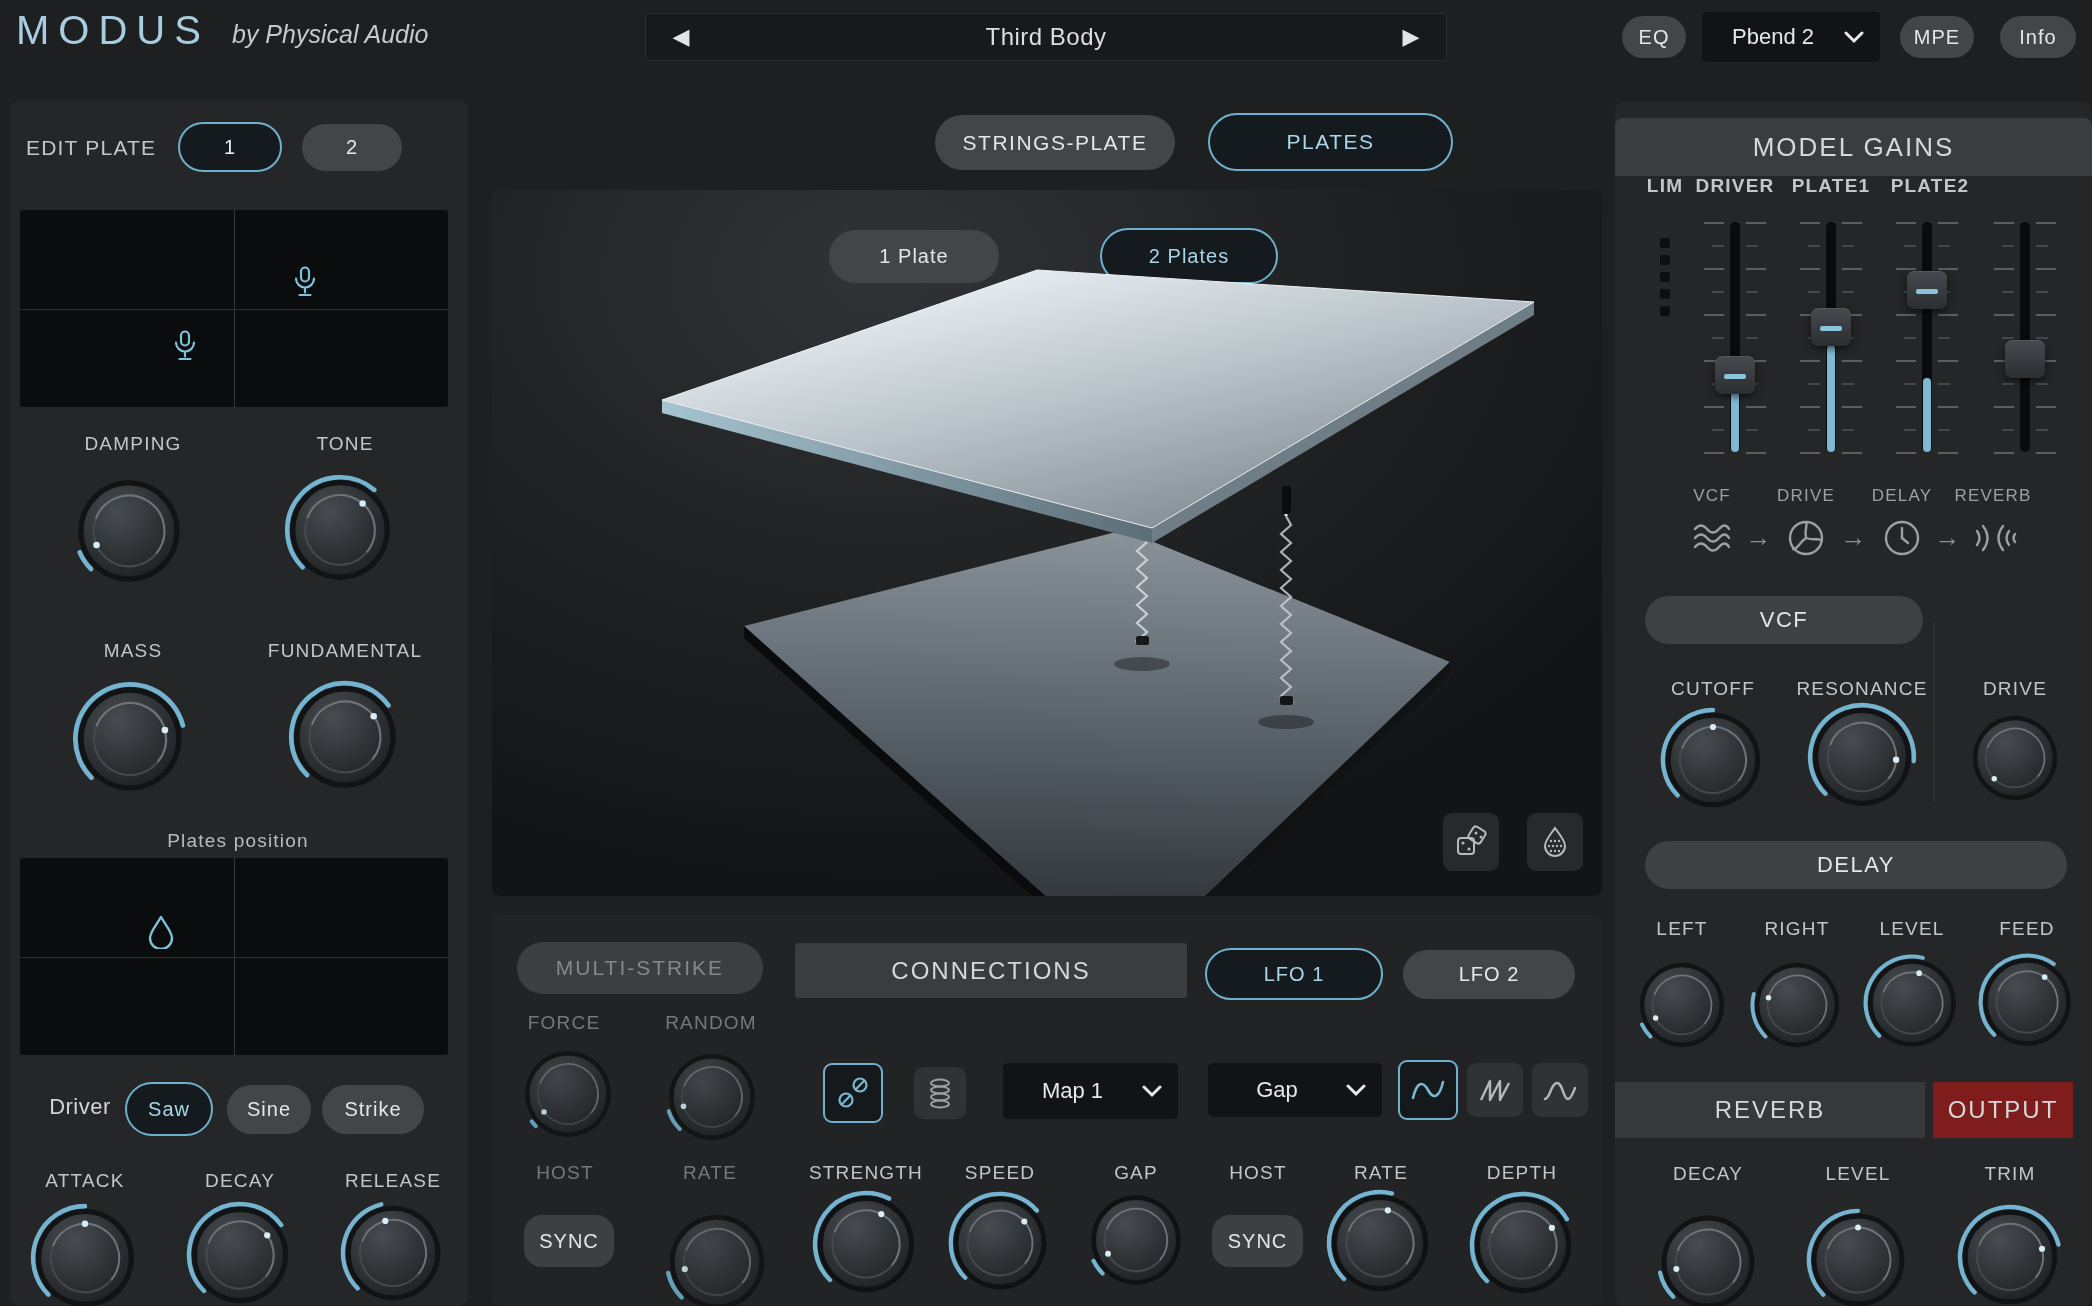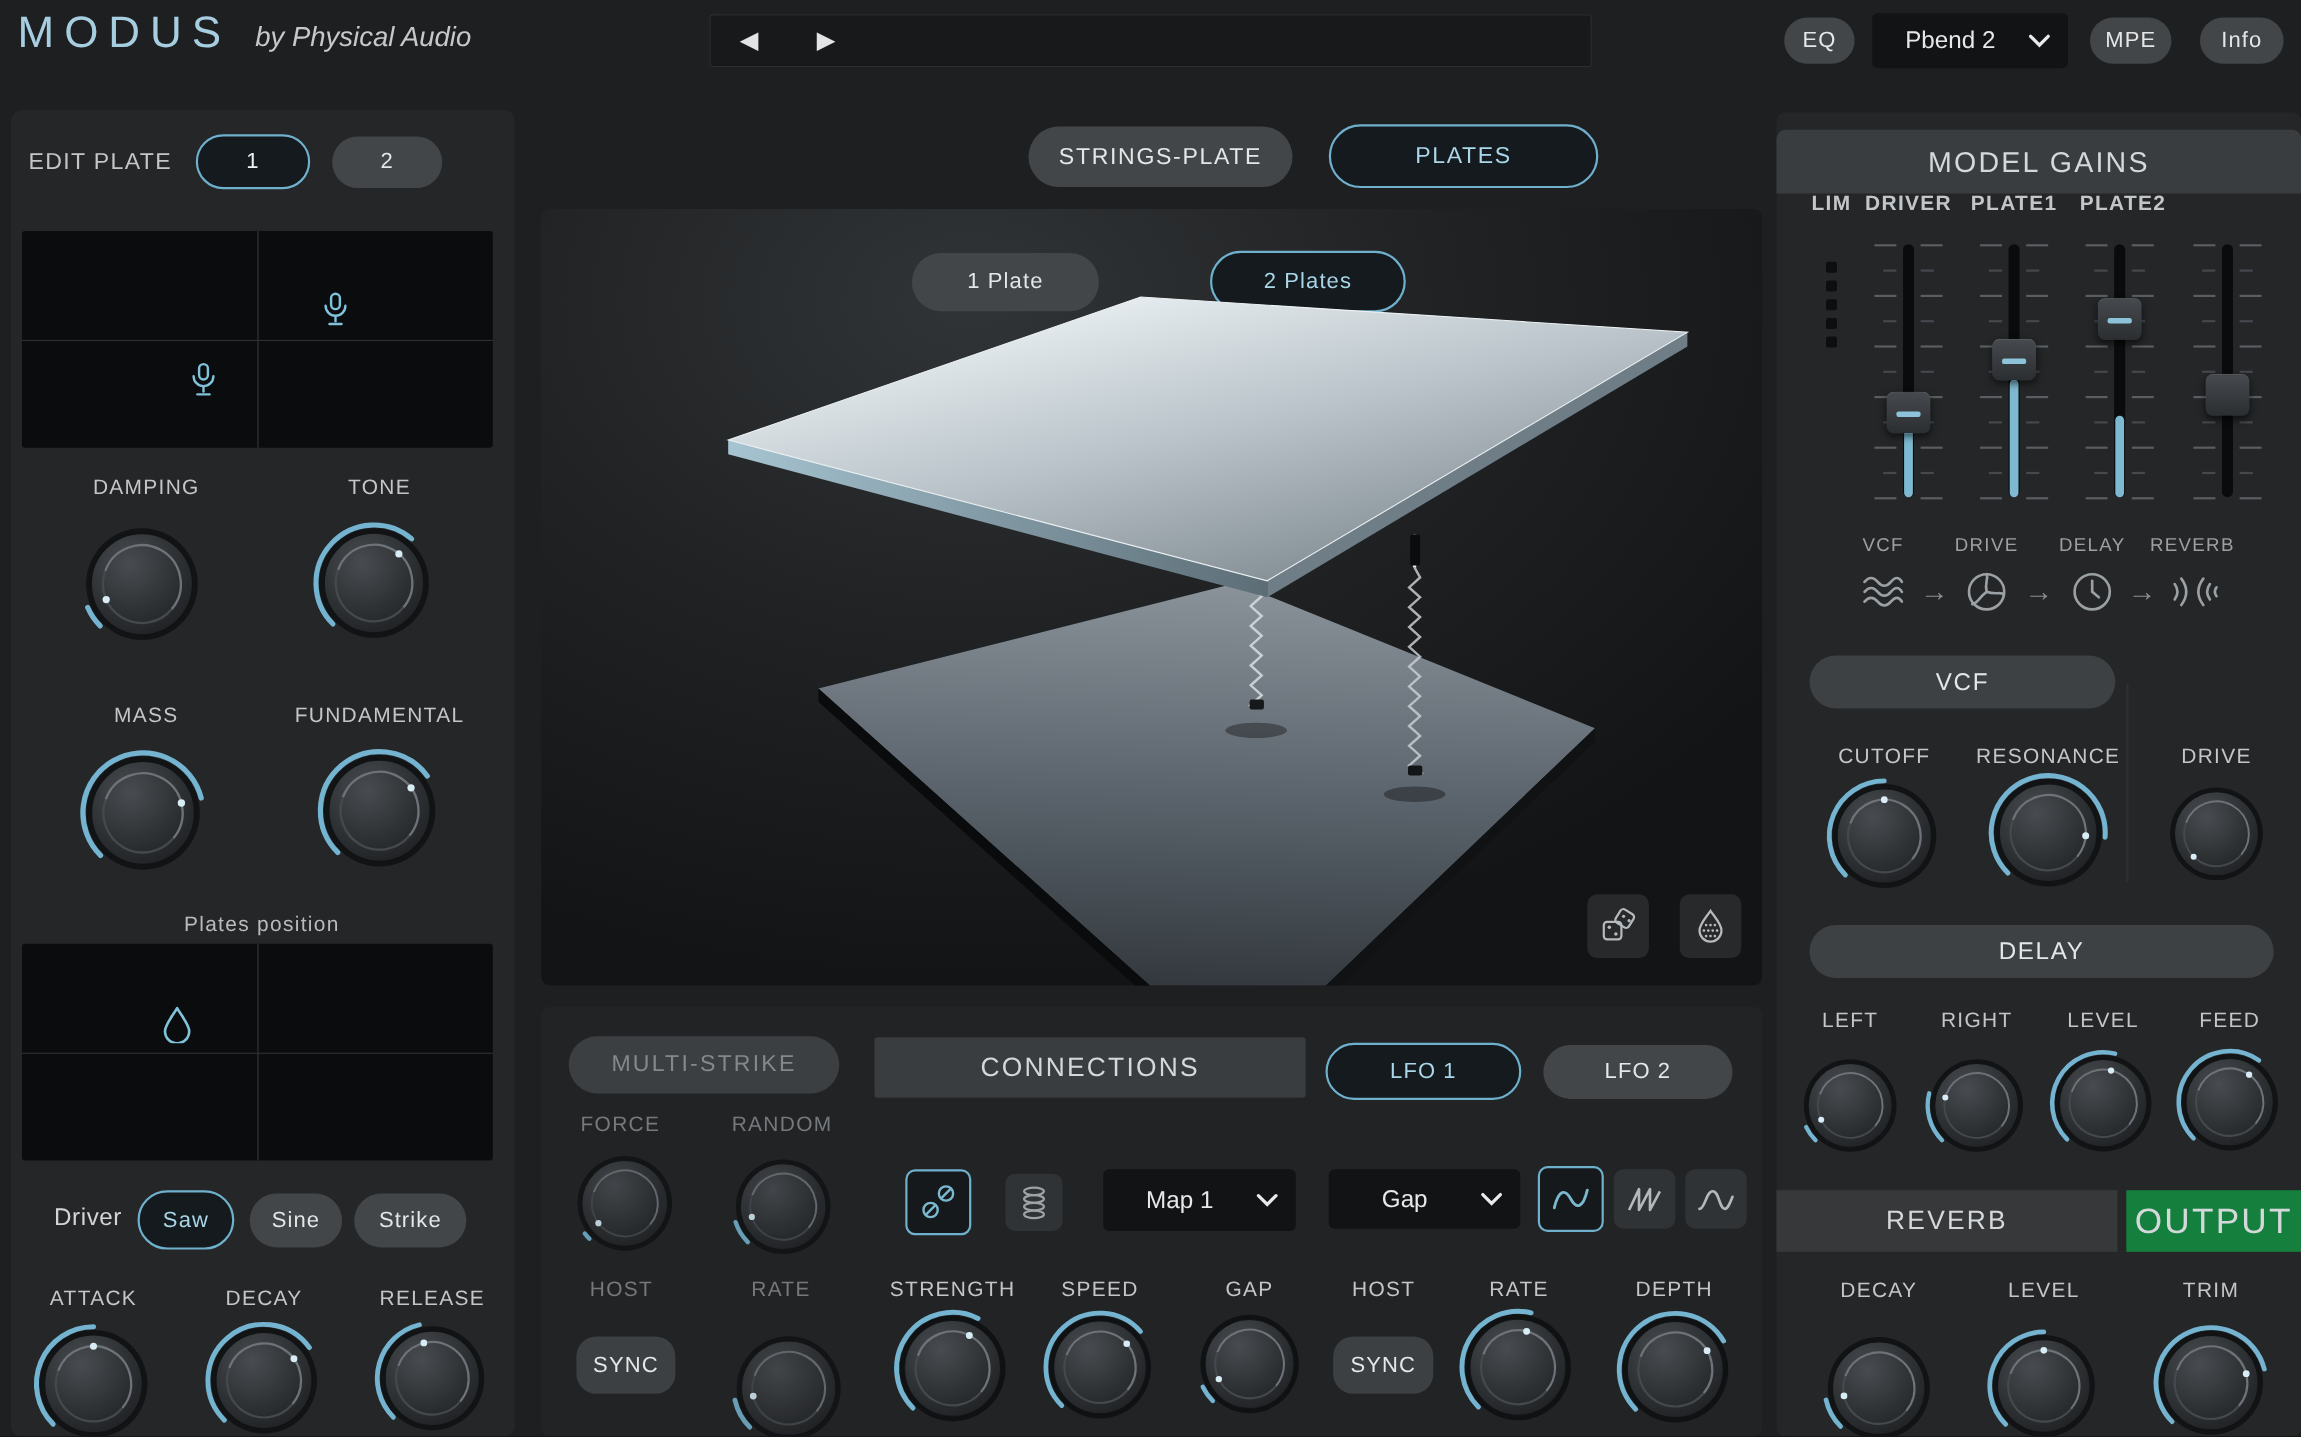--- a/index.html
+++ b/index.html
@@ -47,20 +47,21 @@
 </head>
 <body>
 
 <div id="app">
 
   <div class="logo">MODUS</div>
   <div class="logosuffix">by Physical Audio</div>
 
   <div class="presetbar">
     <div class="arrowbtn"><span>◀</span></div>
+    <div class="presettitle">Third Body</div>
     <div class="arrowbtn"><span>▶</span></div>
   </div>
 
   <div class="pill" style="left:1622px;top:16px;width:64px;height:42px;">
       <span>EQ</span>
     </div>
   <div class="select" style="left:1702px;top:12px;width:178px;height:50px;">
     <span class="val">Pbend 2</span>
     <svg width="20" height="13" viewBox="0 0 20 13">
         <polyline points="2,2 10,10 18,2" fill="none" stroke="#e8eaeb" stroke-width="3" stroke-linecap="round"></polyline>
@@ -872,21 +873,21 @@
     <circle cx="50" cy="50" r="39" fill="url(#kg21)" stroke="#121314" stroke-width="1"></circle>
     <path d="M21.81,39.74 A30,30 0 1 1 72.98,69.28" fill="none" stroke="#6d7378" stroke-width="1.8"></path>
     <path d="M72.98,69.28 A30,30 0 0 1 21.81,39.74" fill="none" stroke="#45494d" stroke-width="1.8"></path>
     <circle cx="67.3" cy="25.5" r="2.8" fill="#d8ecf5"></circle>
   </svg>
       </div>
 
     <div class="hdrbar" style="left:0;top:980px;width:310px;height:56px;font-size:24px;background:#36383a;">
         <span>REVERB</span>
       </div>
-    <div class="hdrbar" style="left:318px;top:980px;width:159px;height:56px;font-size:32px;background:#15803d;">
+    <div class="hdrbar" style="left:318px;top:980px;width:140px;height:56px;font-size:24px;background:#7f1d1d;">
         <span>OUTPUT</span>
       </div>
     <div class="label" style="left:33px;top:1061px;width:120px;">DECAY</div>
     <div class="label" style="left:183px;top:1061px;width:120px;">LEVEL</div>
     <div class="label" style="left:335px;top:1061px;width:120px;">TRIM</div>
     <div class="knob" style="left:39px;top:1106px;width:108px;height:108px;">
         <svg viewBox="0 0 100 100">
     <defs>
             <radialGradient id="kg22" cx="38%" cy="30%" r="80%">
       <stop offset="0%" stop-color="#484c50"></stop>

